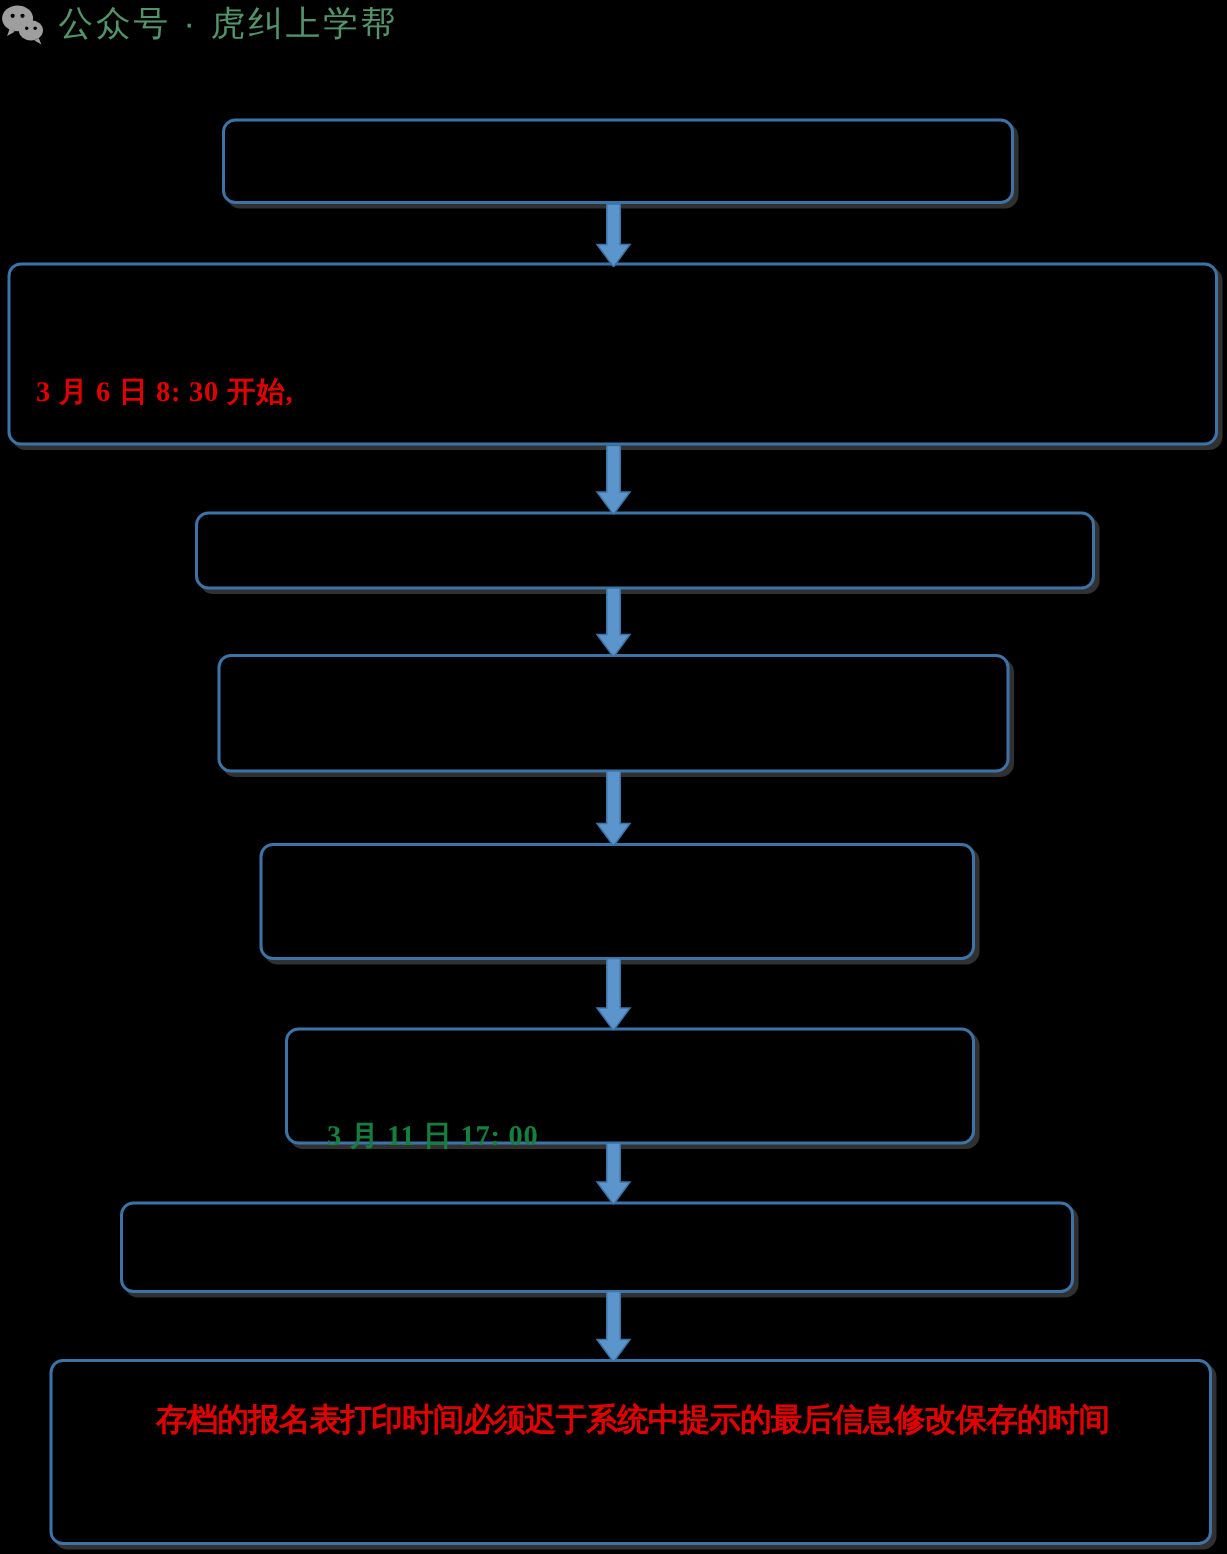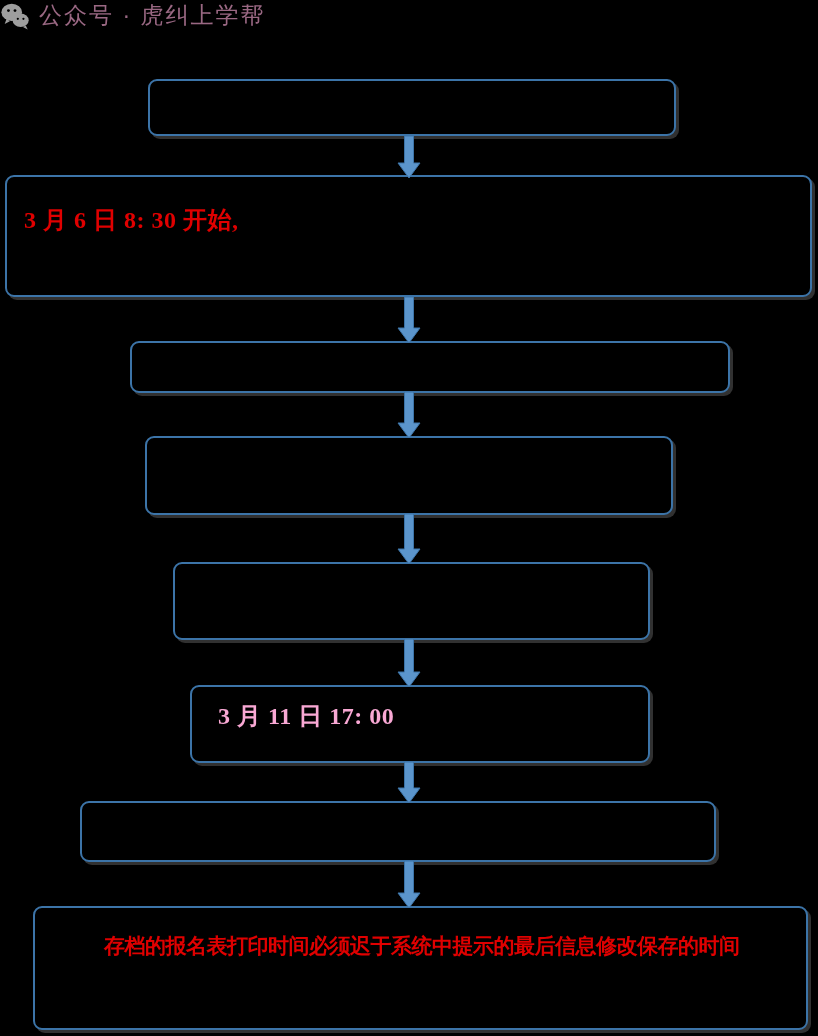--- a/index.html
+++ b/index.html
@@ -28,21 +28,22 @@
   }
   .node-text {
     position: absolute;
     color: #e00000;
     font-weight: bold;
     white-space: nowrap;
     letter-spacing: 0.5px;
     font-family: "Liberation Serif", "DejaVu Serif", serif;
   }
   .node-text.t-date {
-    font-size: 24px;
+    font-size: 19px;
+    margin-top: 44px;
   }
   .node-text.t-warn {
     font-size: 21px;
     letter-spacing: -0.5px;
   }
   
   .arrow {
     position: absolute;
     width: 26px;
   }
@@ -59,21 +60,21 @@
     gap: 9px;
     opacity: 0.62;
     pointer-events: none;
   }
   .wm-logo {
     width: 30px;
     height: 30px;
     flex: 0 0 auto;
   }
   .wm-text {
-    color: #f9a8d4;
+    color: #86efac;
     font-size: 23px;
     letter-spacing: 2px;
     white-space: nowrap;
     font-family: "Liberation Sans", "DejaVu Sans", sans-serif;
   }
 </style>
 </head>
 <body>
 
 <div id="canvas">
@@ -83,21 +84,21 @@
   <div class="node" style="left: 5px; top: 175px; width: 807px; height: 122px; border-color: rgb(60, 116, 168);"></div>
   <div class="node-text t-date" style="left: 24px; top: 204px; color: rgb(224, 0, 0);">3 月 6 日 8: 30 开始,</div>
 
   <div class="node" style="left: 130px; top: 341px; width: 600px; height: 52px; border-color: rgb(60, 116, 168);"></div>
 
   <div class="node" style="left: 145px; top: 436px; width: 528px; height: 79px; border-color: rgb(60, 116, 168);"></div>
 
   <div class="node" style="left: 173px; top: 562px; width: 477px; height: 78px; border-color: rgb(60, 116, 168);"></div>
 
   <div class="node" style="left: 190px; top: 685px; width: 460px; height: 78px; border-color: rgb(60, 116, 168);"></div>
-  <div class="node-text t-date" style="left: 218px; top: 700px; color: #f9a8d4;">3 月 11 日 17: 00</div>
+  <div class="node-text t-date" style="left: 218px; top: 700px; color: #15803d;">3 月 11 日 17: 00</div>
 
   <div class="node" style="left: 80px; top: 801px; width: 636px; height: 61px; border-color: rgb(60, 116, 168);"></div>
 
   <div class="node" style="left: 33px; top: 906px; width: 775px; height: 124px; border-color: rgb(60, 116, 168);"></div>
   <div class="node-text t-warn" style="left: 104px; top: 932px; color: rgb(224, 0, 0);">存档的报名表打印时间必须迟于系统中提示的最后信息修改保存的时间</div>
 
   <div class="arrow" style="left: 396px; top: 136px; height: 42px;">
       <svg viewBox="0 0 26 42" preserveAspectRatio="none">
         <polygon points="8.5,0 17.5,0 17.5,27 24,27 13,42 2,27 8.5,27" fill="#5b95cc" stroke="#3c74a8" stroke-width="1"></polygon>
       </svg>

